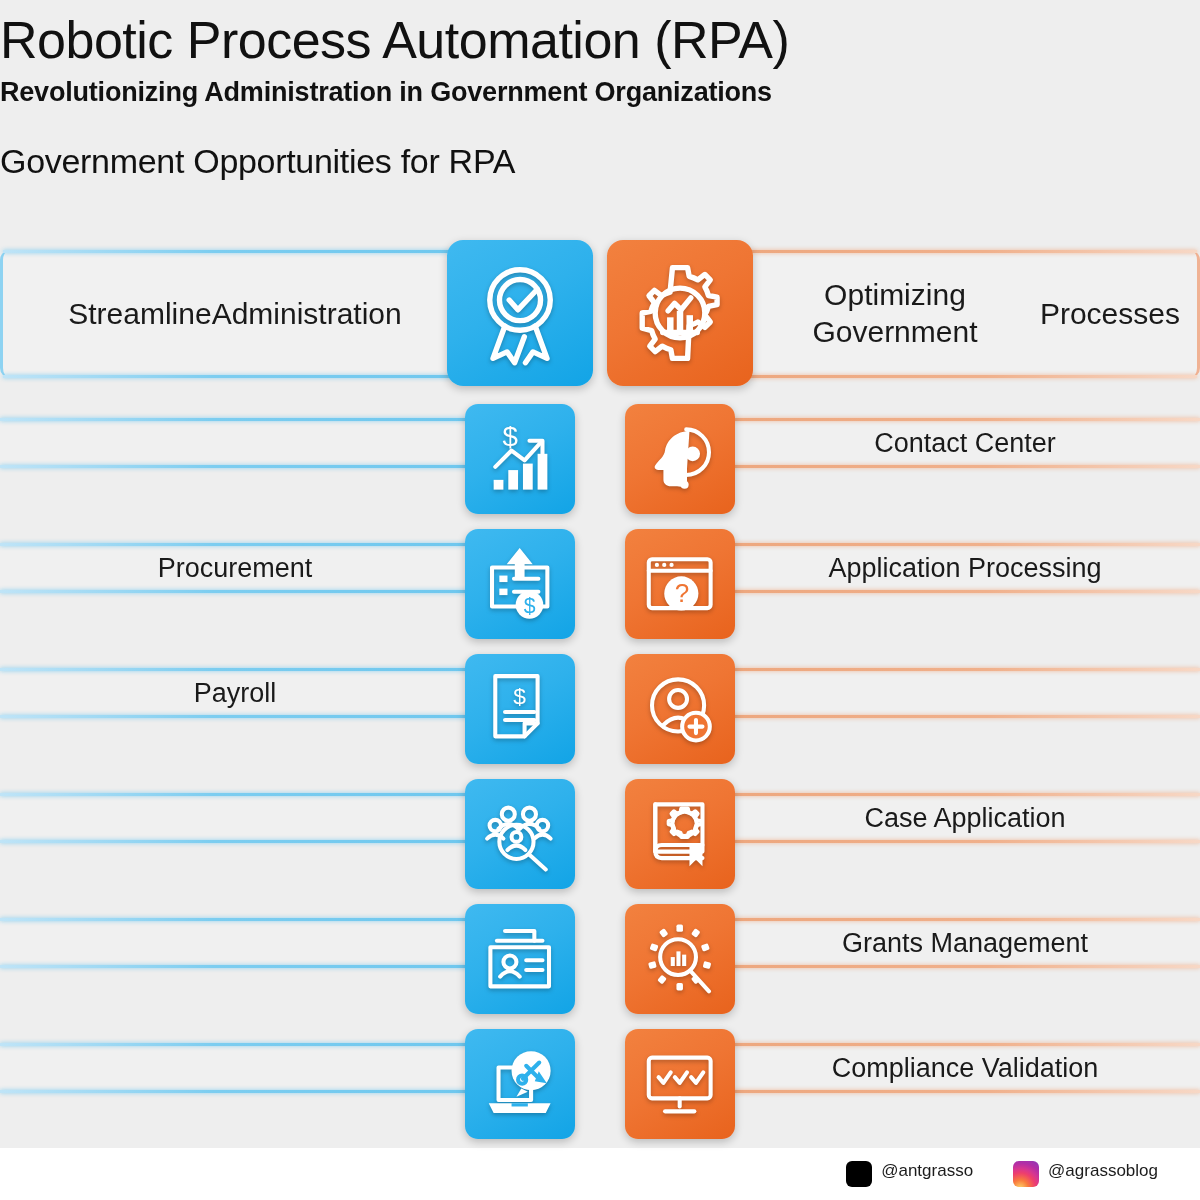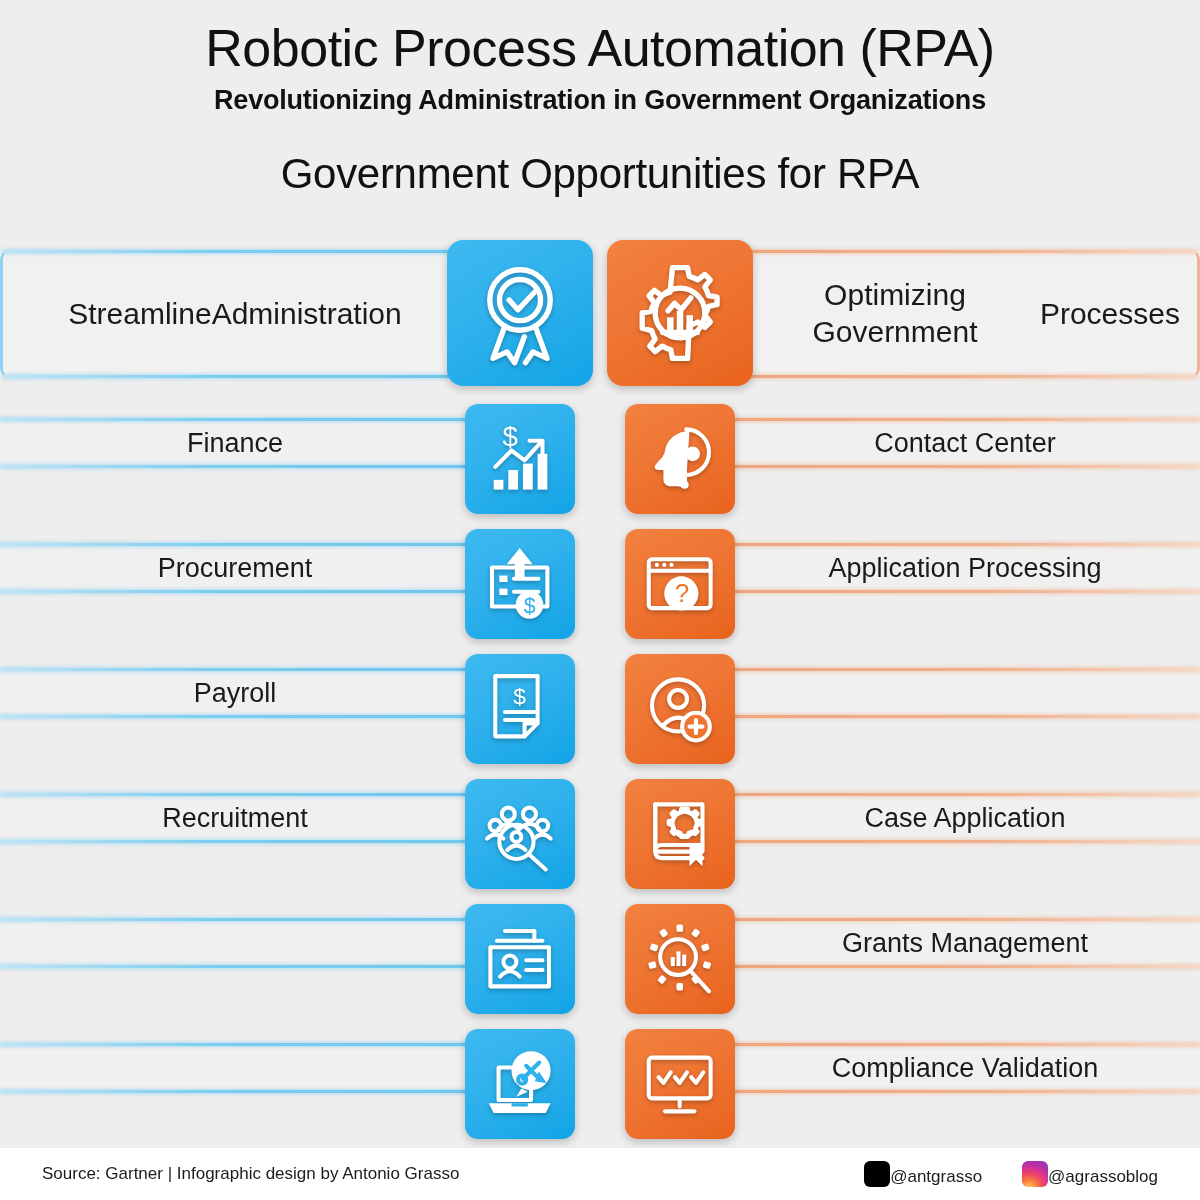--- a/index.html
+++ b/index.html
@@ -9,39 +9,38 @@
     height: 1200px;
     background: #eeeeee;
     font-family: "Liberation Sans", sans-serif;
     overflow: hidden;
     position: relative;
   }
 
   
   .header {
     width: 1200px;
-    padding-top: 18px;
-    text-align: center;
+    padding-top: 10px;
   }
   .main-title {
     font-size: 52px;
     font-weight: 400;
     color: #111111;
     letter-spacing: -0.5px;
     line-height: 1.18;
   }
   .sub-title {
     font-size: 27px;
     font-weight: 700;
     color: #111111;
     margin-top: 6px;
     letter-spacing: -0.2px;
   }
   .section-title {
-    font-size: 42px;
+    font-size: 34px;
     font-weight: 400;
     color: #111111;
     margin-top: 34px;
     letter-spacing: -0.3px;
   }
 
   
   .rows {
     position: absolute;
     top: 240px;
@@ -154,21 +153,21 @@
     margin-left: 42px;
     white-space: nowrap;
   }
   .footer-socials {
     margin-left: auto;
     margin-right: 42px;
     display: flex;
     align-items: center;
     gap: 40px;
   }
-  .social { display: flex; align-items: flex-end; }
+  .social { display: flex; align-items: flex-start; gap: 9px; }
   .social-handle { font-size: 17px; color: #1c1c1c; }
   .social-ico { width: 26px; height: 26px; border-radius: 6px; display:block; }
   .x-ico  { background: #000000; }
   .ig-ico { background: radial-gradient(circle at 28% 104%, #fdd36a 0%, #f97c3c 24%,
                         #ee3e6d 46%, #d53692 60%, #b42ea5 75%, #8a3ab9 100%); }
 </style>
 </head>
 <body>
 
 <div class="header">
@@ -206,21 +205,20 @@
     <path d="M39 48 l6 -7 6 6 9 -11" fill="none" stroke="#ffffff" stroke-width="5" stroke-linecap="round" stroke-linejoin="round"></path>
     <rect x="38" y="54" width="6" height="12" fill="#ffffff"></rect>
     <rect x="47" y="48" width="6" height="18" fill="#ffffff"></rect>
     <rect x="56" y="52" width="6" height="14" fill="#ffffff"></rect>
     <path d="M34 68 h32" fill="none" stroke="#ffffff" stroke-width="5" stroke-linecap="round" stroke-linejoin="round"></path>
       </svg>
     </div>
     <div class="row" style="top: 178px; height: 50px;">
       <div class="band left"></div>
       <div class="band right"></div>
-      <div class="label left">Finance</div>
       <div class="label right">Contact Center</div>
     </div>
     <div class="tile blue" style="top: 164px;">
       <svg viewBox="0 0 100 100">
     <text x="29" y="34" font-size="34" font-family="Liberation Sans, sans-serif" fill="#ffffff">$</text>
     <path d="M20 60 L40 40 L56 52 L76 30" fill="none" stroke="#ffffff" stroke-width="5" stroke-linecap="round" stroke-linejoin="round"></path>
     <path d="M62 28 h16 v16" fill="none" stroke="#ffffff" stroke-width="5" stroke-linecap="round" stroke-linejoin="round"></path>
     <rect x="18" y="76" width="12" height="12" fill="#ffffff"></rect>
     <rect x="36" y="64" width="12" height="24" fill="#ffffff"></rect>
     <rect x="54" y="56" width="12" height="32" fill="#ffffff"></rect>
@@ -282,21 +280,20 @@
     <circle cx="48" cy="46" r="32" fill="none" stroke="#ffffff" stroke-width="5" stroke-linecap="round" stroke-linejoin="round"></circle>
     <circle cx="48" cy="38" r="11" fill="none" stroke="#ffffff" stroke-width="5" stroke-linecap="round" stroke-linejoin="round"></circle>
     <path d="M30 70 q18 -18 36 0" fill="none" stroke="#ffffff" stroke-width="5" stroke-linecap="round" stroke-linejoin="round"></path>
     <circle cx="70" cy="72" r="17" fill="#ef7533" stroke="#ffffff" stroke-width="5"></circle>
     <path d="M70 64 v16 M62 72 h16" fill="none" stroke="#ffffff" stroke-width="5" stroke-linecap="round" stroke-linejoin="round"></path>
       </svg>
     </div>
     <div class="row" style="top: 553px; height: 50px;">
       <div class="band left"></div>
       <div class="band right"></div>
-      <div class="label left">Recruitment</div>
       <div class="label right">Case Application</div>
     </div>
     <div class="tile blue" style="top: 539px;">
       <svg viewBox="0 0 100 100">
     <circle cx="36" cy="26" r="8" fill="none" stroke="#ffffff" stroke-width="5" stroke-linecap="round" stroke-linejoin="round"></circle>
         <path d="M24 44 q12 -12 24 0" fill="none" stroke="#ffffff" stroke-width="5" stroke-linecap="round" stroke-linejoin="round"></path>
     <circle cx="62" cy="26" r="8" fill="none" stroke="#ffffff" stroke-width="5" stroke-linecap="round" stroke-linejoin="round"></circle>
         <path d="M50 44 q12 -12 24 0" fill="none" stroke="#ffffff" stroke-width="5" stroke-linecap="round" stroke-linejoin="round"></path>
     <circle cx="20" cy="40" r="7" fill="none" stroke="#ffffff" stroke-width="5" stroke-linecap="round" stroke-linejoin="round"></circle>
         <path d="M10 56 q10 -10 20 0" fill="none" stroke="#ffffff" stroke-width="5" stroke-linecap="round" stroke-linejoin="round"></path>
@@ -382,21 +379,20 @@
     <g fill="none" stroke="#ffffff" stroke-width="5" stroke-linecap="round" stroke-linejoin="round">
       <path d="M24 42 l6 7 9 -13"></path>
           <path d="M44 42 l6 7 9 -13"></path>
           <path d="M64 42 l6 7 9 -13"></path>
         </g>
       </svg>
     </div>
   </div>
 
 <div class="footer">
-  <div class="footer-source">Source: Gartner | Infographic design by Antonio Grasso</div>
   <div class="footer-socials">
     <div class="social">
       <span class="social-ico x-ico"></span>
       <span class="social-handle">@antgrasso</span>
     </div>
     <div class="social">
       <span class="social-ico ig-ico"></span>
       <span class="social-handle">@agrassoblog</span>
     </div>
   </div>

